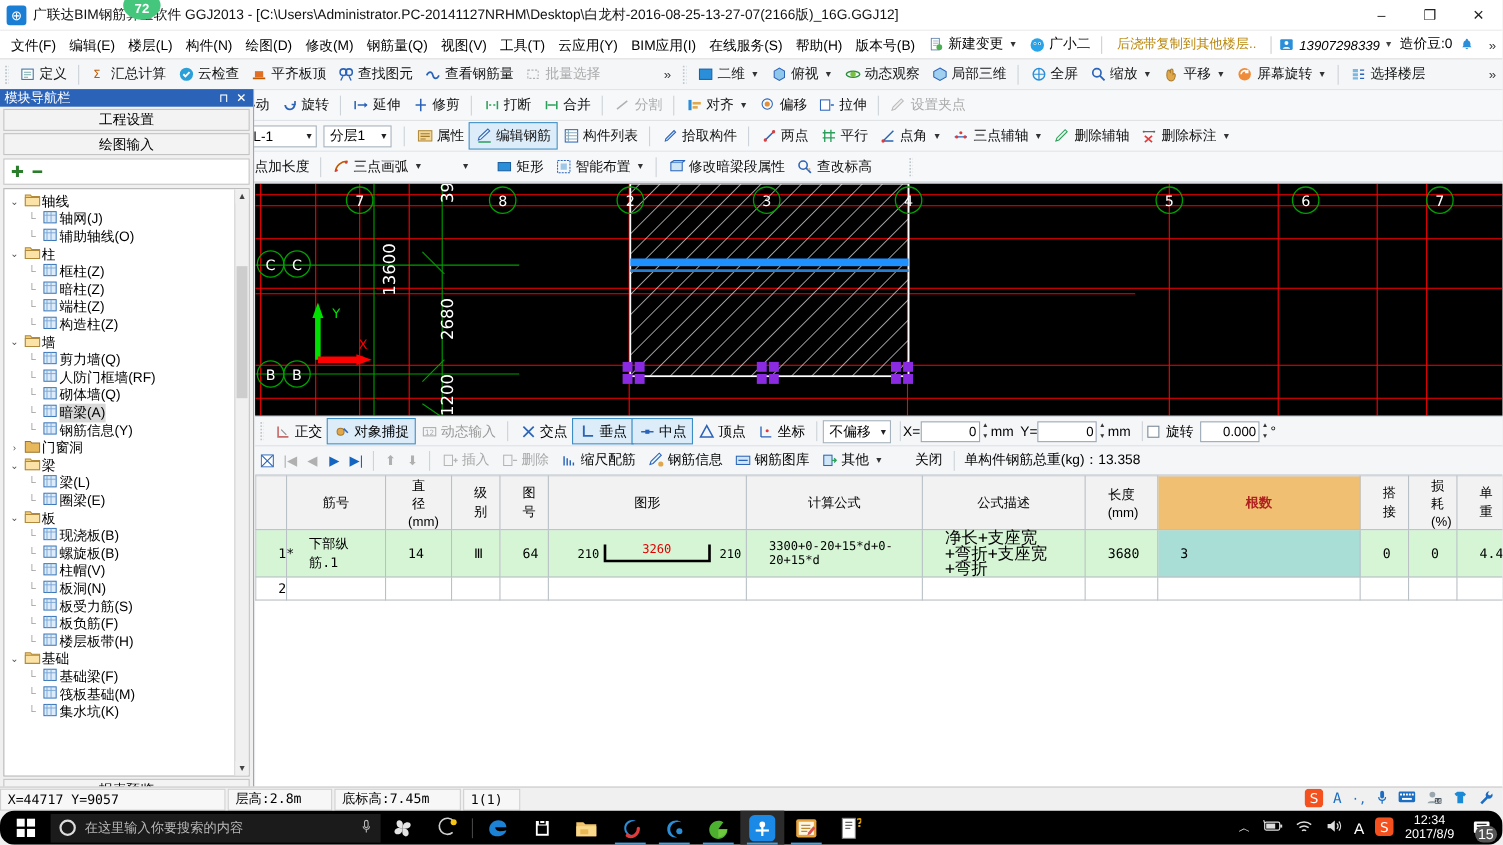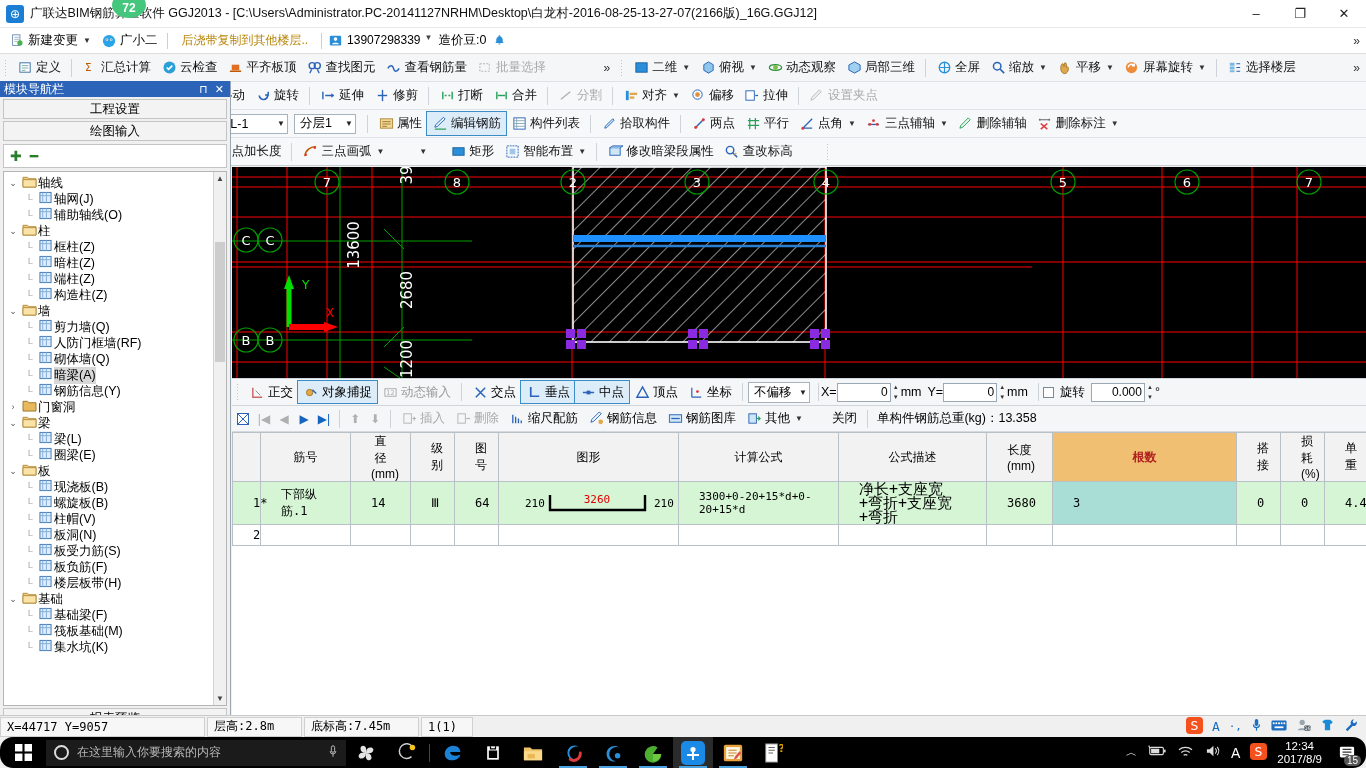--- a/index.html
+++ b/index.html
@@ -39,21 +39,21 @@
   
   .menubar {
     height:26px; background:#fff; display:flex; align-items:center;
     font-size:12.5px; color:#000; border-bottom:1px solid #dcdcdc;
     position:relative; white-space:nowrap;
   }
   .menu-item { padding:0 6px; height:22px; line-height:22px; }
   .menu-sep-v { width:1px; height:16px; background:#cfcfcf; margin:0 5px; }
   .mb-btn { display:flex; align-items:center; gap:3px; padding:0 5px; height:22px; }
   .marquee-txt { color:#b8860b; font-size:12px; margin:0 8px; }
-  .phone-box { display:flex; gap:4px; font-size:12px; }
+  .phone-box { display:flex; align-items:center; gap:4px; font-size:12px;font-style:italic; }
   .chev { font-size:8px; color:#444; }
 
   
   .tb {
     height:28px; background:#f4f6f8; display:flex; align-items:center;
     border-bottom:1px solid #dfe3e6; font-size:12.5px; white-space:nowrap;
     overflow:hidden;
   }
   .tb2 { background:#f7f8fa; }
   .tb-btn { display:flex; align-items:center; gap:3px; padding:1px 5px; height:23px; color:#111; }
@@ -193,41 +193,57 @@
          position:relative; }
   .tsk.open::after { content:""; position:absolute; bottom:0; left:6px; right:6px;
                      height:2px; background:#4aa3e0; }
   .tsk.focus { background:#2b2b2b; }
   .tray2 { margin-left:auto; display:flex; align-items:center; gap:10px; color:#fff;
            font-size:12px; padding-right:4px; }
   .clock { text-align:center; line-height:13px; font-size:11.5px; color:#fff; }
   .notif { width:30px; height:31px; display:flex; align-items:center; justify-content:center;
            position:relative; }
   .nbadge { position:absolute; right:1px; bottom:2px; background:#555; color:#fff;
-            border-radius:8px; font-size:10px; padding:0 3px; }
+            border-radius:8px; font-size:13px; padding:0 3px; }
 </style>
 </head>
 <body>
 
 <div class="app">
 
   <div class="titlebar">
     <div class="title-icon">⊕</div>
     <div class="title-text">广联达BIM钢筋算量软件 GGJ2013 - [C:\Users\Administrator.PC-20141127NRHM\Desktop\白龙村-2016-08-25-13-27-07(2166版)_16G.GGJ12]</div>
     <div class="title-badge">72</div>
     <div class="win-btns">
       <div class="win-btn">–</div>
       <div class="win-btn">❐</div>
       <div class="win-btn">✕</div>
     </div>
   </div>
 
   <div class="menubar" id="menubar">
     <span style="width:4px"></span>
 
+    <span id="menu-items-host" style="display:flex">
+        <div class="menu-item">文件(F)</div>
+        <div class="menu-item">编辑(E)</div>
+        <div class="menu-item">楼层(L)</div>
+        <div class="menu-item">构件(N)</div>
+        <div class="menu-item">绘图(D)</div>
+        <div class="menu-item">修改(M)</div>
+        <div class="menu-item">钢筋量(Q)</div>
+        <div class="menu-item">视图(V)</div>
+        <div class="menu-item">工具(T)</div>
+        <div class="menu-item">云应用(Y)</div>
+        <div class="menu-item">BIM应用(I)</div>
+        <div class="menu-item">在线服务(S)</div>
+        <div class="menu-item">帮助(H)</div>
+        <div class="menu-item">版本号(B)</div>
+      </span>
     <div class="mb-btn">
       <span class="gi">
         <svg width="13" height="13" viewBox="0 0 16 16">
             <rect x="2" y="1" width="9" height="13" fill="#fff" stroke="#5a7fa8"></rect>
             <path d="M4 4h6M4 6.5h6M4 9h4" stroke="#9ab" stroke-width="1"></path>
             <circle cx="11" cy="11" r="3.2" fill="#4caf50"></circle>
           </svg>
       </span>
       <span>新建变更</span>
       <span class="caret">▼</span>

